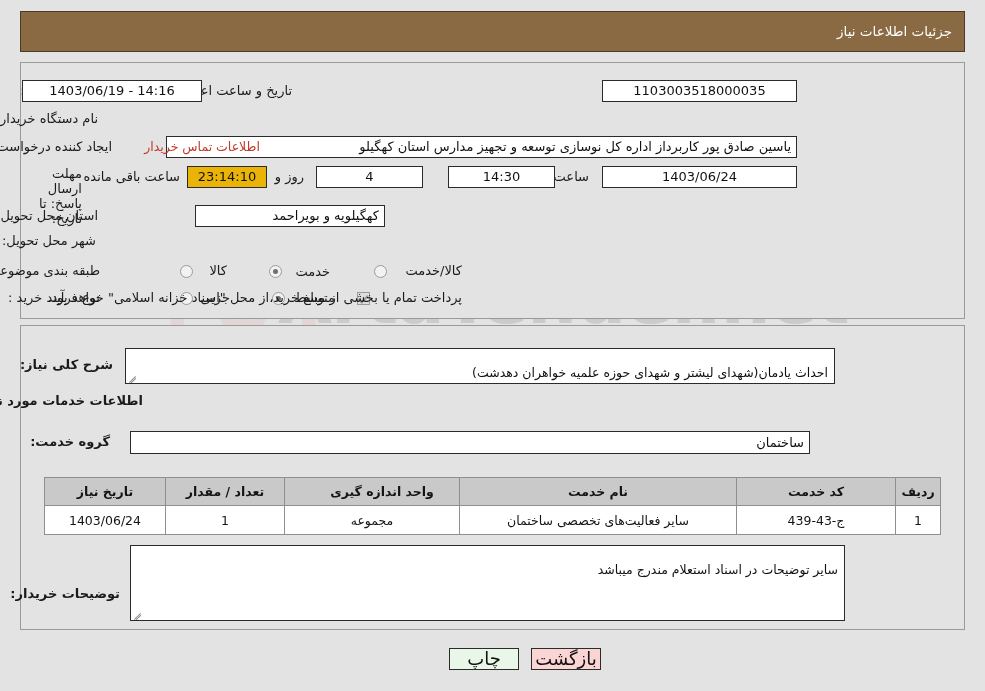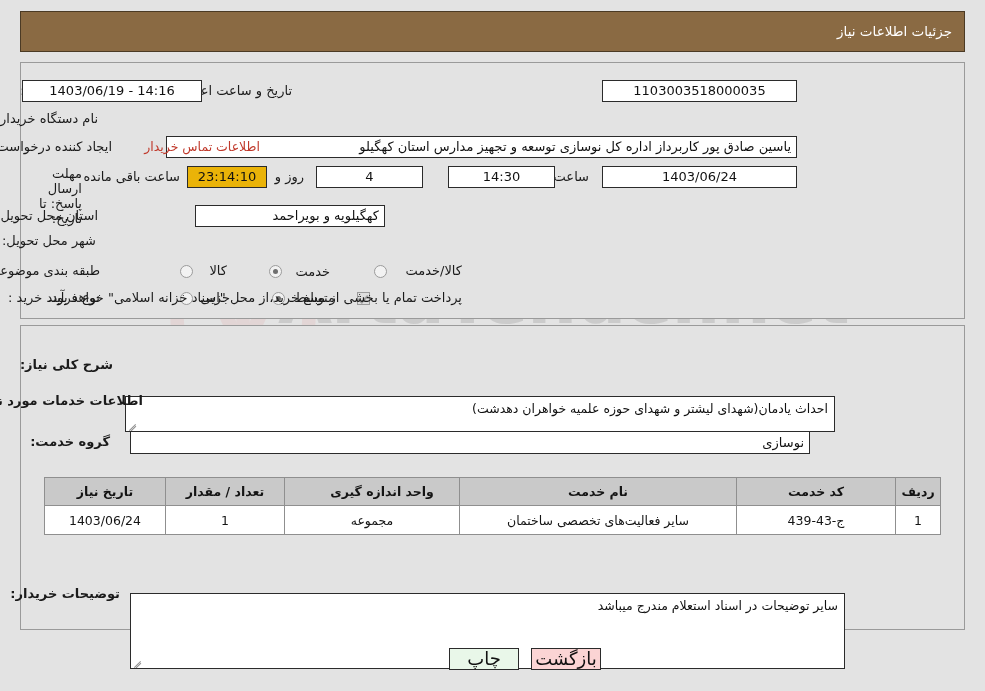--- a/index.html
+++ b/index.html
@@ -150,24 +150,23 @@
   }
 
   
   .ta{
     position:absolute;
     box-sizing:border-box;
     background:#ffffff;
     border:1px solid #2b2b2b;
     font-size:12.5px;
     color:#111;
-    padding:4px 6px;
+    padding:16px 6px;
     overflow:hidden;
     z-index:3;
-    margin-top:48px;
   }
   .ta .grip{
     position:absolute;
     left:2px;bottom:1px;
     width:10px;height:10px;
     opacity:.75;
   }
   .ta .grip i{
     display:block;
     position:absolute;
@@ -300,21 +299,21 @@
     <span>احداث یادمان(شهدای لیشتر و شهدای حوزه علمیه خواهران دهدشت)</span>
     <span class="grip">
         <i></i>
         <i></i>
       </span>
   </div>
 
   <div class="lbl b" style="right:842px;top:393px;">اطلاعات خدمات مورد نیاز</div>
 
   <div class="lbl b" style="right:875px;top:434px;">گروه خدمت:</div>
-  <div class="fld right" style="right:175px;top:431px;width:680px;height:23px;line-height:21px;">نوسازی</div>
+  <div class="fld right" style="right:175px;top:431px;width:680px;height:23px;line-height:21px;">ساختمان</div>
 
   <table class="tbl">
     <thead>
       <tr>
         <th style="width:36px;">ردیف</th>
         <th style="width:150px;">کد خدمت</th>
         <th>نام خدمت</th>
         <th style="width:146px;padding-left:24px;">واحد اندازه گیری</th>
         <th style="width:110px;">تعداد / مقدار</th>
         <th style="width:112px;">تاریخ نیاز</th>

